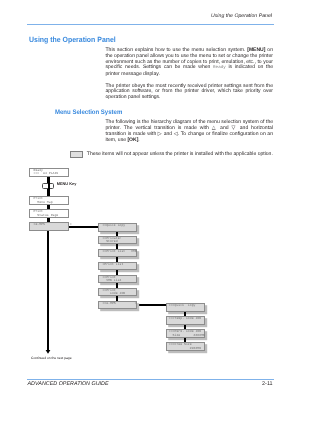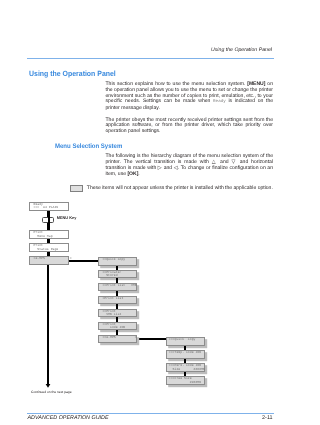--- a/index.html
+++ b/index.html
@@ -1,17 +1,17 @@
 <!DOCTYPE html>
 <html><head>
 <meta charset="utf-8">
 <style>
   html,body{margin:0;padding:0;}
   body{width:300px;height:425px;background:#fff;font-family:"Liberation Sans",sans-serif;overflow:hidden;-webkit-font-smoothing:antialiased;text-rendering:geometricPrecision;}
-  .page{position:relative;width:300px;height:379px;margin-top:34px;}
+  .page{position:relative;width:300px;height:379px;}
   .hdr-text{position:absolute;right:28px;top:13px;font-family:"Liberation Sans",sans-serif;font-style:italic;font-size:5.1px;color:#231f20;letter-spacing:.05px;}
   .hdr-rule{position:absolute;left:27px;top:24px;width:247px;height:1px;background:#7fb2ea;}
   .h1{position:absolute;left:29px;top:34.6px;font-size:7.55px;font-weight:bold;color:#3a8ade;transform:scaleX(0.92);transform-origin:left top;white-space:nowrap;}
   .h2{position:absolute;left:54.6px;top:109.1px;font-size:6.55px;font-weight:bold;color:#3a8ade;transform:scaleX(0.92);transform-origin:left top;white-space:nowrap;}
   .body-col{position:absolute;left:105.5px;width:167.5px;font-size:5.05px;line-height:5.95px;color:#231f20;text-align:justify;}
   .mono{font-family:"Liberation Mono",monospace;color:#808080;font-size:4.2px;}
   b{font-weight:bold;}
   .note-box{position:absolute;left:69.8px;top:151.2px;width:13.4px;height:6.8px;box-sizing:border-box;border:1px solid #808080;background:#e0e0e0;}
   .note-text{position:absolute;left:86.8px;top:151.1px;font-size:5.05px;color:#231f20;white-space:nowrap;}
   .diag{position:absolute;left:0;top:0;width:300px;height:425px;}

